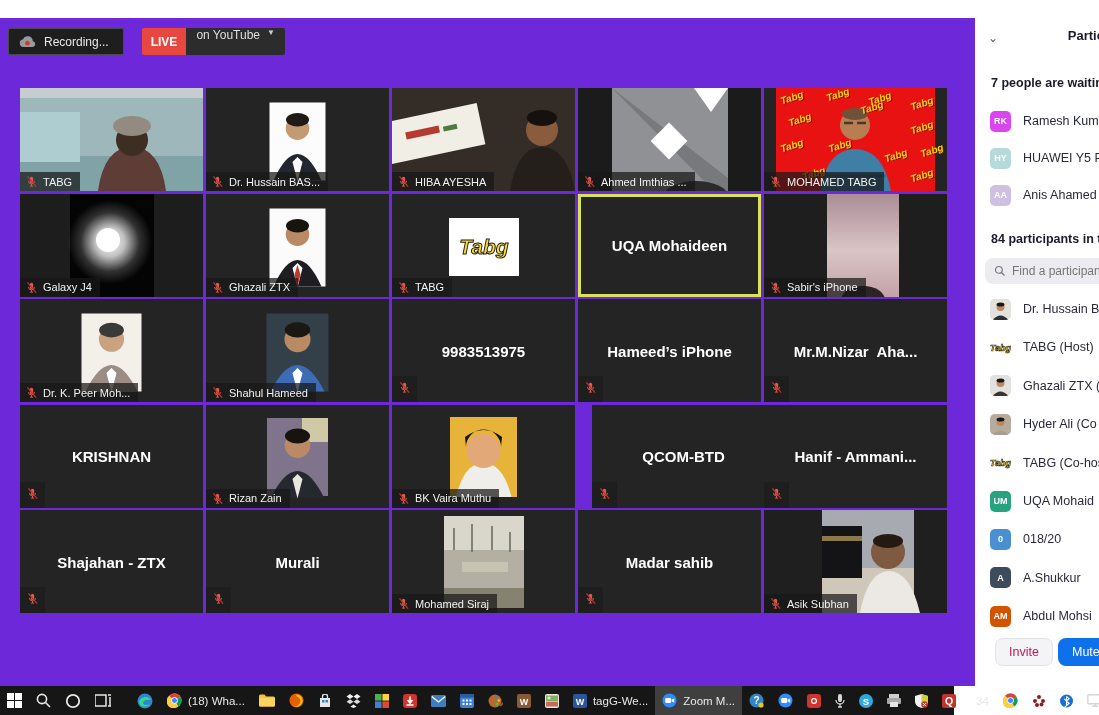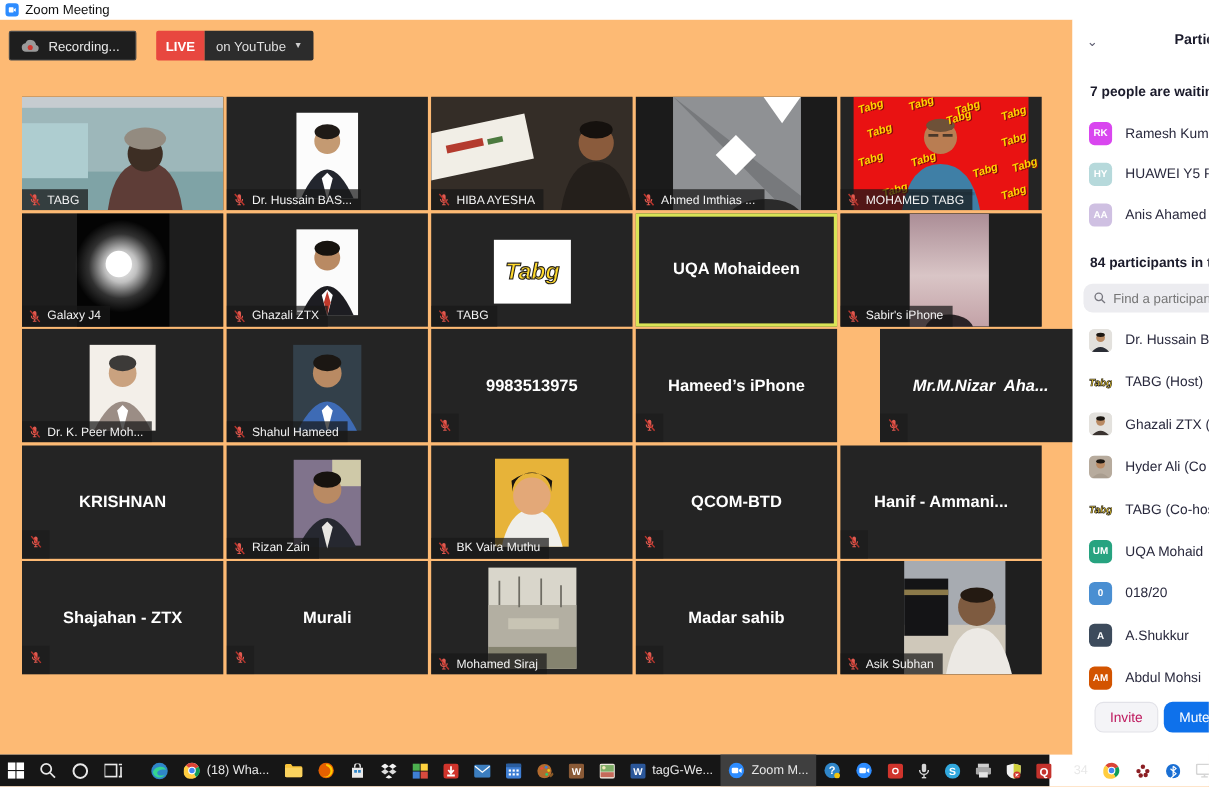--- a/index.html
+++ b/index.html
@@ -6,28 +6,28 @@
   body { font-family:"Liberation Sans", sans-serif; }
   #stage { position:relative; width:1099px; height:715px; overflow:hidden; background:#fff; }
 
   
   #titlebar { position:absolute; left:0; top:0; width:1099px; height:18px; background:#fff; display:flex; align-items:center; gap:6px; padding-left:5px; }
   #titlebar .appico { width:12px; height:12px; border-radius:3px; background:#2d8cff; display:flex; align-items:center; justify-content:center; }
   #titlebar .appico svg { display:block; }
   #titlebar .ttl { font-size:12px; color:#111; }
 
   
-  #mainwin { position:absolute; left:0; top:18px; width:975px; height:668px; background:#fdba74; }
+  #mainwin { position:absolute; left:0; top:18px; width:975px; height:668px; background:#6d28d9; }
 
   
   #toolbar { position:absolute; left:8px; top:10px; display:flex; align-items:center; }
   .recpill { display:flex; align-items:center; gap:8px; background:#1e1e1e; border:1px solid #4a4a4a; border-radius:2px; height:27px; padding:0 14px 0 10px; }
   .recpill .lbl { color:#e8e8e8; font-size:12px; }
   .livebox { margin-left:18px; background:#e8473f; color:#fff; font-weight:bold; font-size:12px; height:27px; display:flex; align-items:center; padding:0 9px; border-radius:2px 0 0 2px; }
-  .ytbox { background:#2c2c2c; color:#dfdfdf; font-size:12px; height:27px; display:flex; align-items:center; gap:7px; padding:0 10px; border-radius:0 2px 2px 0; }
+  .ytbox { background:#2c2c2c; color:#dfdfdf; font-size:12px; height:27px; display:flex; gap:7px; padding:0 10px; border-radius:0 2px 2px 0; }
   .ytbox .caret { font-size:8px; color:#cfcfcf; }
 
   
   #grid { position:absolute; left:20px; top:70px; width:928px; }
   .tile { position:absolute; width:183px; height:103px; background:#242424; overflow:hidden; }
   .tile.active { outline:3px solid #d8e456; outline-offset:-3px; }
   .tile svg.visual { position:absolute; left:0; top:0; }
   .cname { position:absolute; left:0; right:0; top:50%; transform:translateY(-50%); text-align:center; color:#fff; font-weight:bold; font-size:15px; white-space:pre; }
   .chip { position:absolute; left:0; bottom:0; display:flex; align-items:center; gap:5px; background:rgba(24,24,24,0.72); padding:3px 8px 3px 5px; }
   .chip .nm { color:#f2f2f2; font-size:11px; white-space:pre; }
@@ -55,29 +55,20 @@
   .tbitem.active { background:#3f3f3f; }
   .tbitem .tblabel { color:#e8e8e8; font-size:11.5px; margin-left:6px; white-space:pre; }
   .tbdivider { width:1px; height:16px; background:#4a4a4a; margin:0 6px; }
   .trayspacer { flex:1; }
 </style>
 </head>
 <body>
 
 <div id="stage">
 
-  <div id="titlebar">
-    <span class="appico">
-      <svg width="8" height="8" viewBox="0 0 24 24">
-          <path d="M3 7a2 2 0 0 1 2-2h9a2 2 0 0 1 2 2v10a2 2 0 0 1-2 2H5a2 2 0 0 1-2-2z" fill="#fff"></path>
-          <path d="M17 10l5-3v10l-5-3z" fill="#fff"></path>
-        </svg>
-    </span>
-    <span class="ttl">Zoom Meeting</span>
-  </div>
 
   <div id="mainwin">
     <div id="toolbar">
       <div class="recpill">
         <svg width="17" height="12" viewBox="0 0 22 15">
             <path d="M6 14a5 5 0 0 1-.7-9.95A6.5 6.5 0 0 1 17.8 6.1 4 4 0 0 1 17 14z" fill="#9a9a9a"></path>
             <circle cx="11" cy="9" r="3" fill="#d03a32"></circle>
           </svg>
         <span class="lbl">Recording...</span>
       </div>
@@ -339,21 +330,21 @@
         </div>
         <div class="tile" style="left: 558px; top: 211px;">
           <div class="cname">Hameed’s iPhone</div>
           <div class="miconly"><svg width="13" height="13" viewBox="0 0 24 24">
   <path d="M12 3a3 3 0 0 0-3 3v6a3 3 0 0 0 6 0V6a3 3 0 0 0-3-3z" fill="#e05a50"></path>
   <path d="M6.5 11a5.5 5.5 0 0 0 11 0" stroke="#e05a50" fill="none" stroke-width="1.8"></path>
   <path d="M12 16.5V20M9 20.5h6" stroke="#e05a50" stroke-width="1.8"></path>
   <path d="M4.5 2.5l16 19" stroke="#b8352d" stroke-width="2.4"></path>
             </svg></div>
         </div>
-        <div class="tile" style="left: 780px; top: 211px; font-style: italic;">
+        <div class="tile" style="left: 744px; top: 211px;">
           <div class="cname">Mr.M.Nizar  Aha...</div>
           <div class="miconly"><svg width="13" height="13" viewBox="0 0 24 24">
   <path d="M12 3a3 3 0 0 0-3 3v6a3 3 0 0 0 6 0V6a3 3 0 0 0-3-3z" fill="#e05a50"></path>
   <path d="M6.5 11a5.5 5.5 0 0 0 11 0" stroke="#e05a50" fill="none" stroke-width="1.8"></path>
   <path d="M12 16.5V20M9 20.5h6" stroke="#e05a50" stroke-width="1.8"></path>
   <path d="M4.5 2.5l16 19" stroke="#b8352d" stroke-width="2.4"></path>
             </svg></div>
         </div>
         <div class="tile" style="left: 0px; top: 316.5px;">
           <div class="cname">KRISHNAN</div>
@@ -394,21 +385,21 @@
           <div class="chip">
             <svg width="13" height="13" viewBox="0 0 24 24">
   <path d="M12 3a3 3 0 0 0-3 3v6a3 3 0 0 0 6 0V6a3 3 0 0 0-3-3z" fill="#e05a50"></path>
   <path d="M6.5 11a5.5 5.5 0 0 0 11 0" stroke="#e05a50" fill="none" stroke-width="1.8"></path>
   <path d="M12 16.5V20M9 20.5h6" stroke="#e05a50" stroke-width="1.8"></path>
   <path d="M4.5 2.5l16 19" stroke="#b8352d" stroke-width="2.4"></path>
             </svg>
             <span class="nm">BK Vaira Muthu</span>
           </div>
         </div>
-        <div class="tile" style="left: 558px; top: 316.5px;">
+        <div class="tile" style="left: 572px; top: 316.5px;">
           <div class="cname">QCOM-BTD</div>
           <div class="miconly"><svg width="13" height="13" viewBox="0 0 24 24">
   <path d="M12 3a3 3 0 0 0-3 3v6a3 3 0 0 0 6 0V6a3 3 0 0 0-3-3z" fill="#e05a50"></path>
   <path d="M6.5 11a5.5 5.5 0 0 0 11 0" stroke="#e05a50" fill="none" stroke-width="1.8"></path>
   <path d="M12 16.5V20M9 20.5h6" stroke="#e05a50" stroke-width="1.8"></path>
   <path d="M4.5 2.5l16 19" stroke="#b8352d" stroke-width="2.4"></path>
             </svg></div>
         </div>
         <div class="tile" style="left: 744px; top: 316.5px;">
           <div class="cname">Hanif - Ammani...</div>

